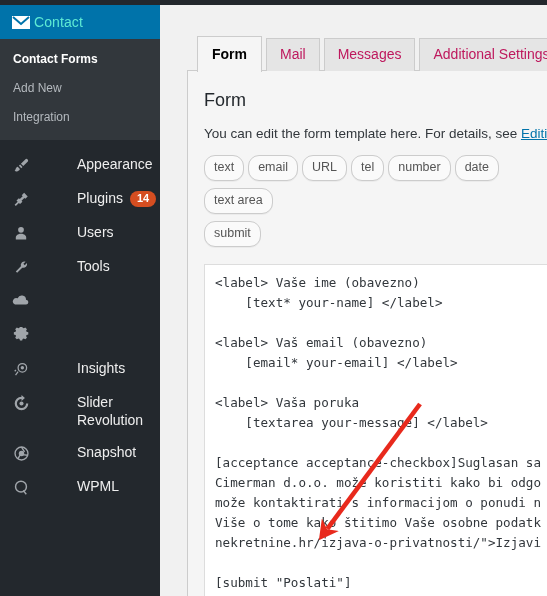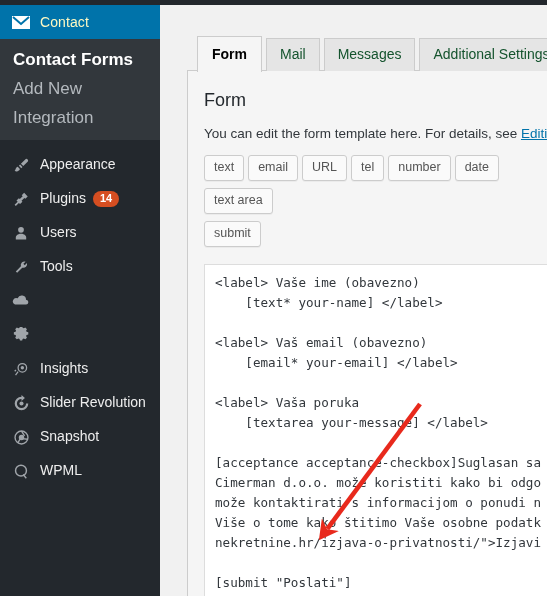--- a/index.html
+++ b/index.html
@@ -44,22 +44,22 @@
     background: #0073aa;
     color: #fff;
     display: flex;
     align-items: center;
     padding-left: 12px;
     margin-top: 5px;
     box-sizing: border-box;
   }
   .menu-current .mtxt {
     font-size: 14px;
-    color: #fef9c3;
-    margin-left: 10px;
+    color: #5eead4;
+    margin-left: 4px;
     letter-spacing: .1px;
   }
   .menu-current .arrow {
     position: absolute;
     right: -8px; top: 50%;
     margin-top: -8px;
     width: 0; height: 0;
     border-top: 8px solid transparent;
     border-bottom: 8px solid transparent;
     border-left: 8px solid #f1f1f1;
@@ -69,39 +69,40 @@
     position: relative;
     display: inline-block;
   }
   .envelope svg { display: block; }
 
   .submenu {
     background: #32373c;
     padding: 6px 0 8px 0;
   }
   .submenu-item {
-    font-size: 17px;
+    font-size: 12px;
     color: #b4b9be;
     padding: 6px 0 6px 13px;
     line-height: 17px;
   }
   .submenu-item.active {
     color: #fff;
     font-weight: bold;
   }
 
   .menu-list { padding-top: 8px; }
   .menu-item {
     display: flex;
     align-items: flex-start;
     color: #eee;
     font-size: 14px;
     padding: 7px 0 7px 11px;
     line-height: 18px;
     box-sizing: border-box;
+    gap: 37px;
   }
   .menu-item .label {
     margin-left: 9px;
     max-width: 110px;
   }
   .mi-icon {
     width: 20px; height: 20px;
     flex: 0 0 20px;
     display: flex;
     align-items: center;
@@ -137,21 +138,21 @@
     top: 37px; left: 37px;
     display: flex;
     align-items: flex-end;
     height: 34px;
     z-index: 6;
   }
   .tab {
     border: 1px solid #ccc;
     border-bottom: none;
     background: #e5e5e5;
-    color: #14532d;
+    color: #be185d;
     font-size: 14px;
     padding: 7px 13px 8px;
     margin-right: 4px;
     line-height: 17px;
     white-space: nowrap;
     box-sizing: border-box;
   }
   .tab.active {
     background: #f5f5f5;
     color: #000;
@@ -195,21 +196,21 @@
 
   .tagbtns {
     margin-bottom: 10px;
   }
   .tagbtn {
     display: inline-block;
     border: 1px solid #ccc;
     background: #fafafa;
     color: #555;
     font-size: 12.5px;
-    border-radius: 3px;
+    border-radius: 11px;
     padding: 4px 9px 5px;
     margin: 0 4px 7px 0;
     line-height: 15px;
     box-shadow: 0 1px 0 rgba(0,0,0,.04);
     white-space: nowrap;
   }
 
   #code-area {
     border: 1px solid #ddd;
     background: #fff;

